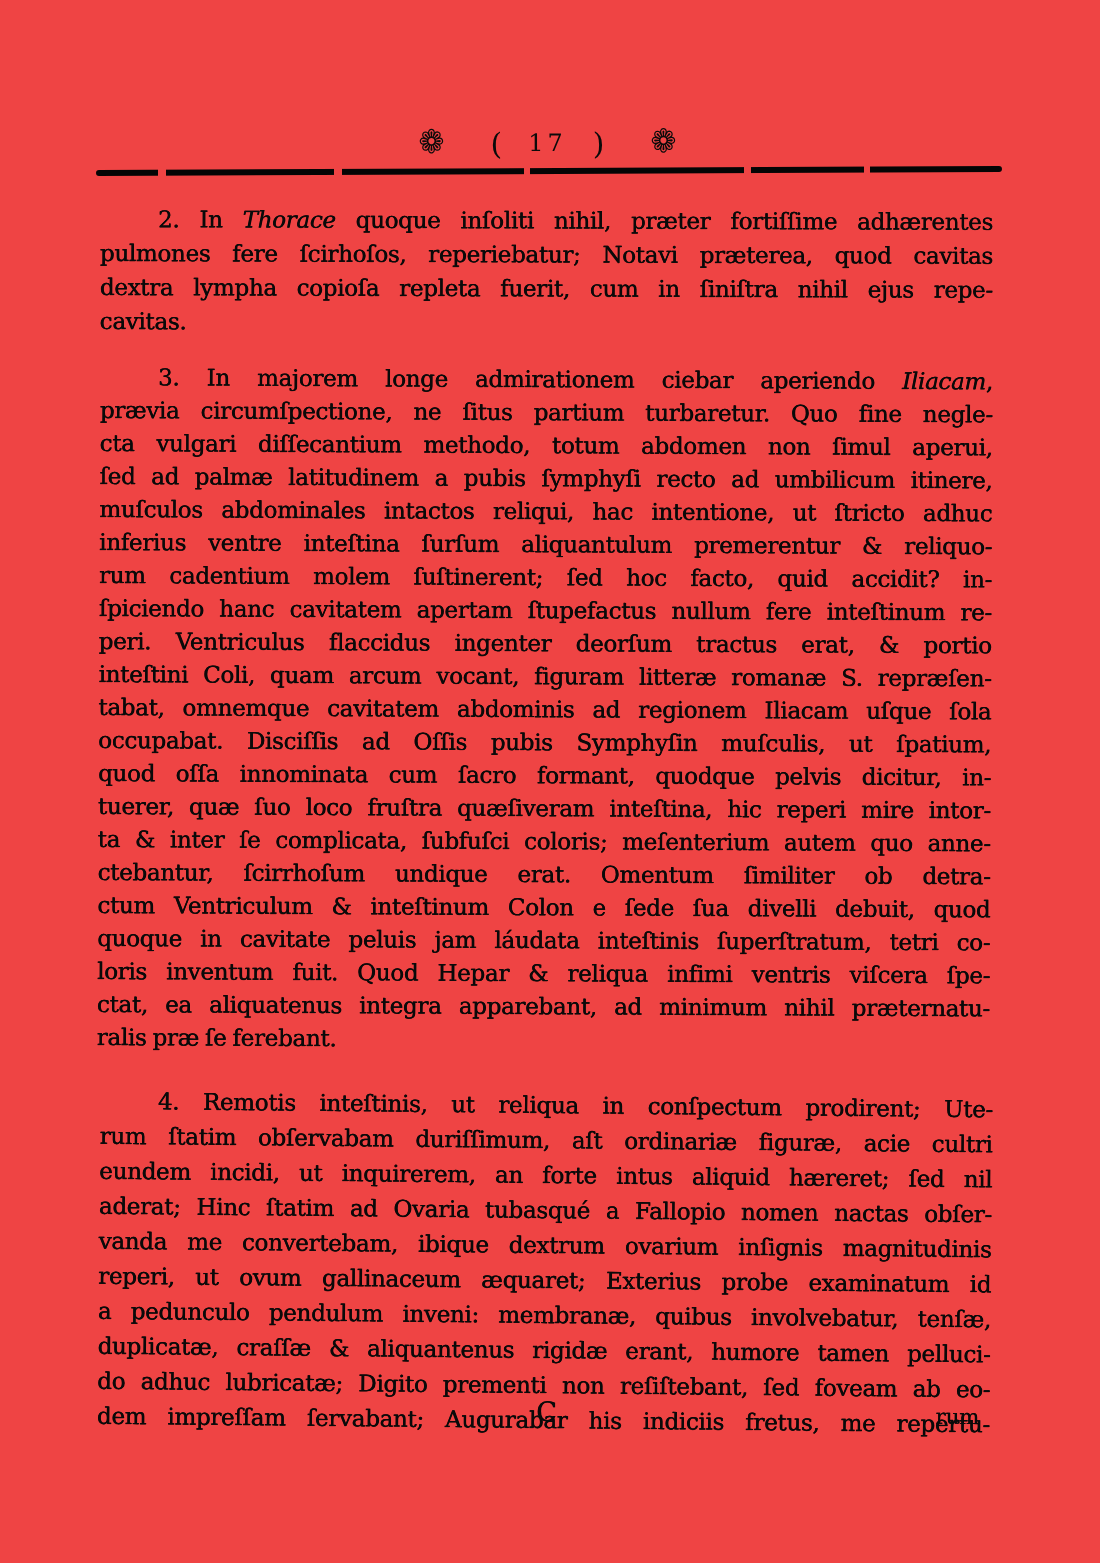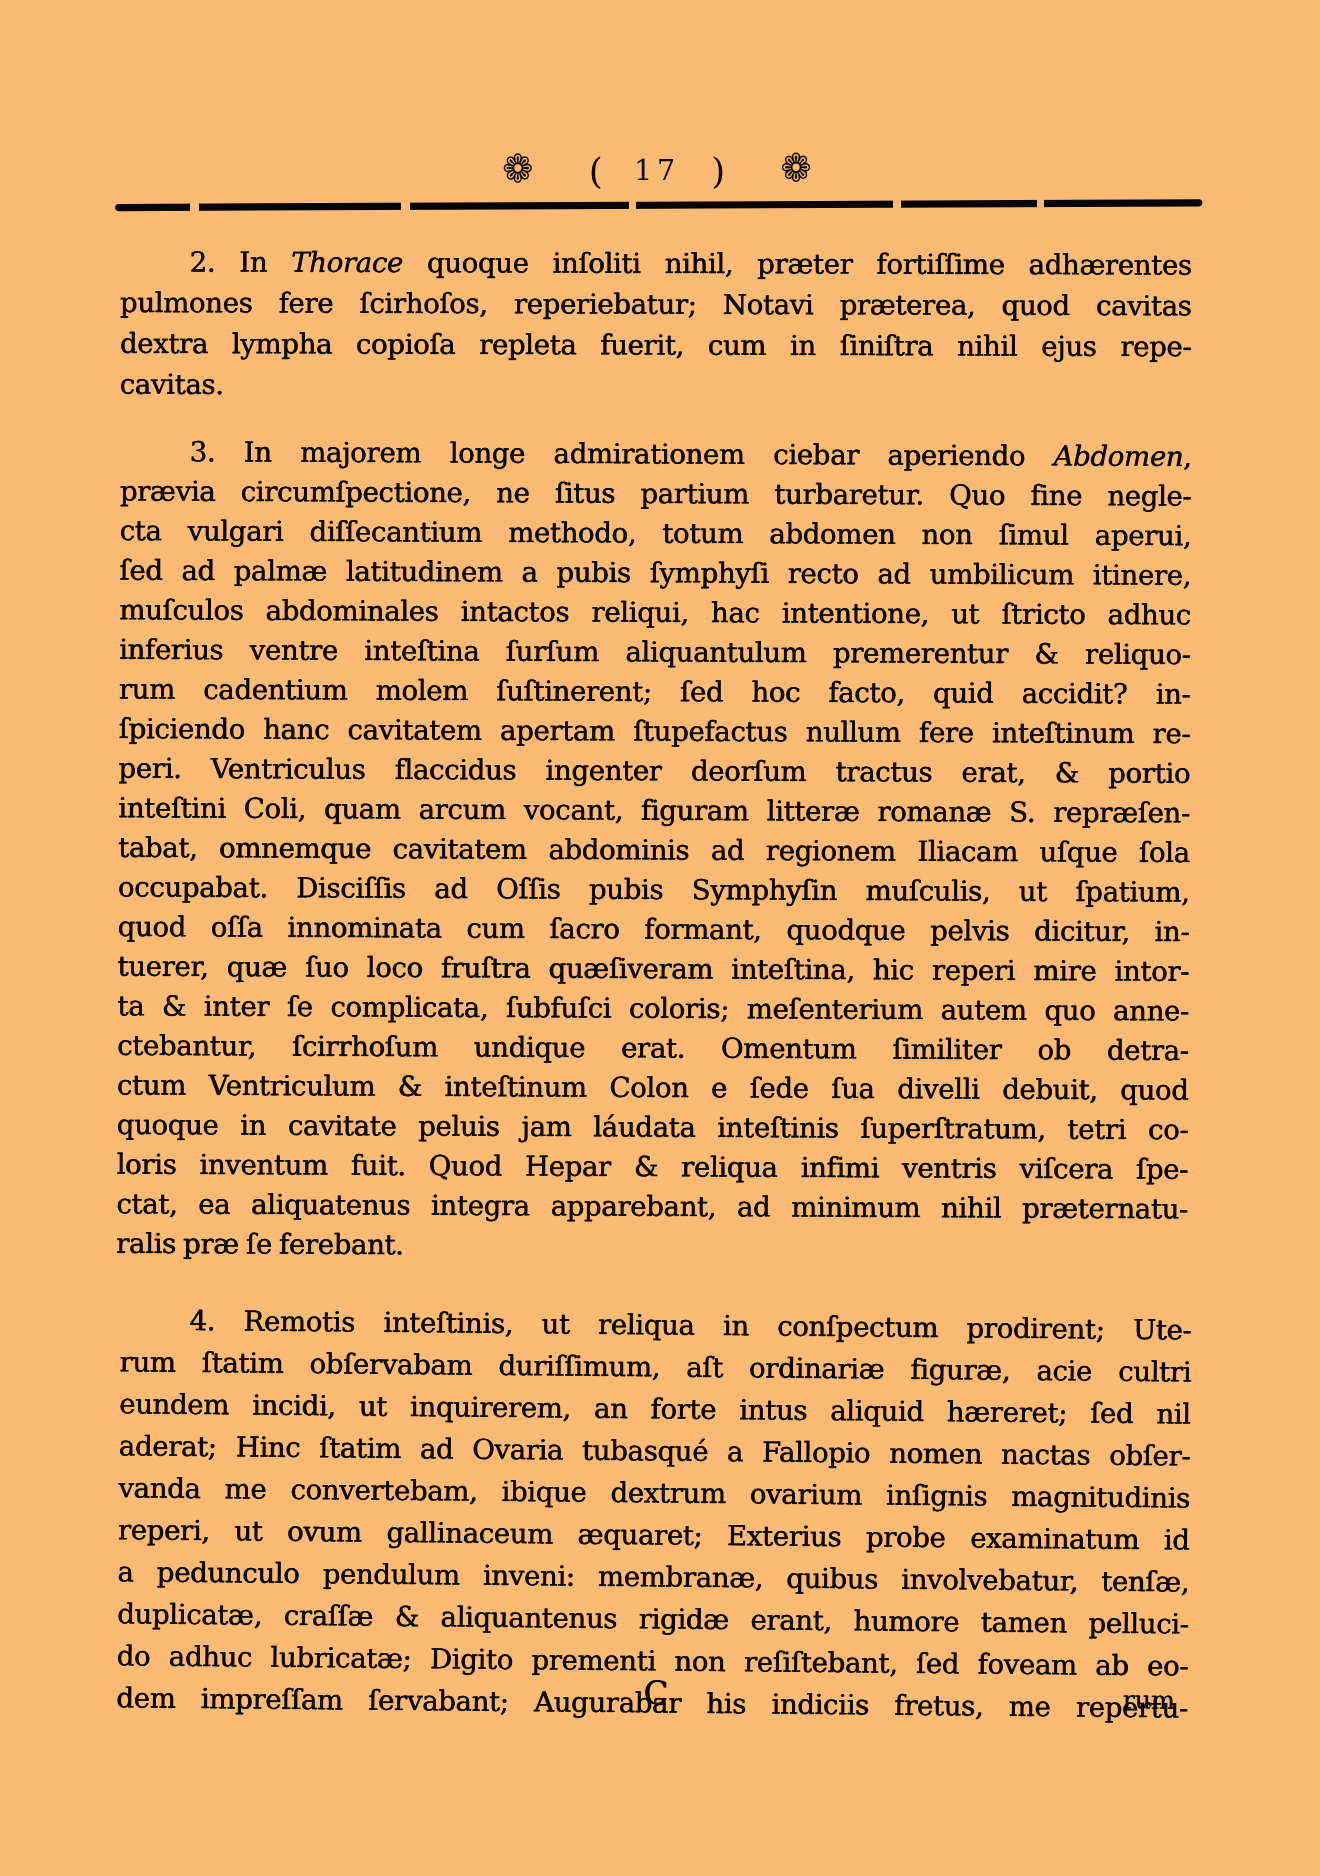--- a/index.html
+++ b/index.html
@@ -3,21 +3,21 @@
 <meta charset="utf-8">
 <style>
   html,body{margin:0;padding:0;}
   body{
     width:1100px;height:1563px;
     background:#ffffff;
     font-family:"DejaVu Serif", serif;
     overflow:hidden;
   }
   .sheet{
-    position:relative;width:1100px;height:1563px;background:#fdba74;
+    position:relative;width:1100px;height:1563px;background:#ef4444;
     color:#0b0b0b;
   }
   
   .head{
     position:absolute;left:100px;top:124px;width:895px;
     text-align:center;white-space:nowrap;
     transform:rotate(-0.15deg);
   }
   .fleuron{
     display:inline-block;
@@ -96,21 +96,21 @@
   <div class="head-rule"></div>
 
   <div class="page-text" id="paragraphs">
       <div class="para para-0">
         <div class="line first"><span>2. In </span><span class="it">Thorace</span><span> quoque inſoliti nihil, præter fortiſſime adhærentes</span></div>
         <div class="line"><span>pulmones fere ſcirhoſos, reperiebatur; Notavi præterea, quod cavitas</span></div>
         <div class="line"><span>dextra lympha copioſa repleta fuerit, cum in ſiniſtra nihil ejus repe-</span></div>
         <div class="line last"><span>cavitas.</span></div>
       </div>
       <div class="para para-1">
-        <div class="line first"><span>3. In majorem longe admirationem ciebar aperiendo </span><span class="it">Abdomen</span><span>,</span></div>
+        <div class="line first"><span>3. In majorem longe admirationem ciebar aperiendo </span><span class="it">Iliacam</span><span>,</span></div>
         <div class="line"><span>prævia circumſpectione, ne ſitus partium turbaretur. Quo fine negle-</span></div>
         <div class="line"><span>cta vulgari diſſecantium methodo, totum abdomen non ſimul aperui,</span></div>
         <div class="line"><span>ſed ad palmæ latitudinem a pubis ſymphyſi recto ad umbilicum itinere,</span></div>
         <div class="line"><span>muſculos abdominales intactos reliqui, hac intentione, ut ſtricto adhuc</span></div>
         <div class="line"><span>inferius ventre inteſtina ſurſum aliquantulum premerentur &amp; reliquo-</span></div>
         <div class="line"><span>rum cadentium molem ſuſtinerent; ſed hoc facto, quid accidit? in-</span></div>
         <div class="line"><span>ſpiciendo hanc cavitatem apertam ſtupefactus nullum fere inteſtinum re-</span></div>
         <div class="line"><span>peri. Ventriculus flaccidus ingenter deorſum tractus erat, &amp; portio</span></div>
         <div class="line"><span>inteſtini Coli, quam arcum vocant, figuram litteræ romanæ S. repræſen-</span></div>
         <div class="line"><span>tabat, omnemque cavitatem abdominis ad regionem Iliacam uſque ſola</span></div>

